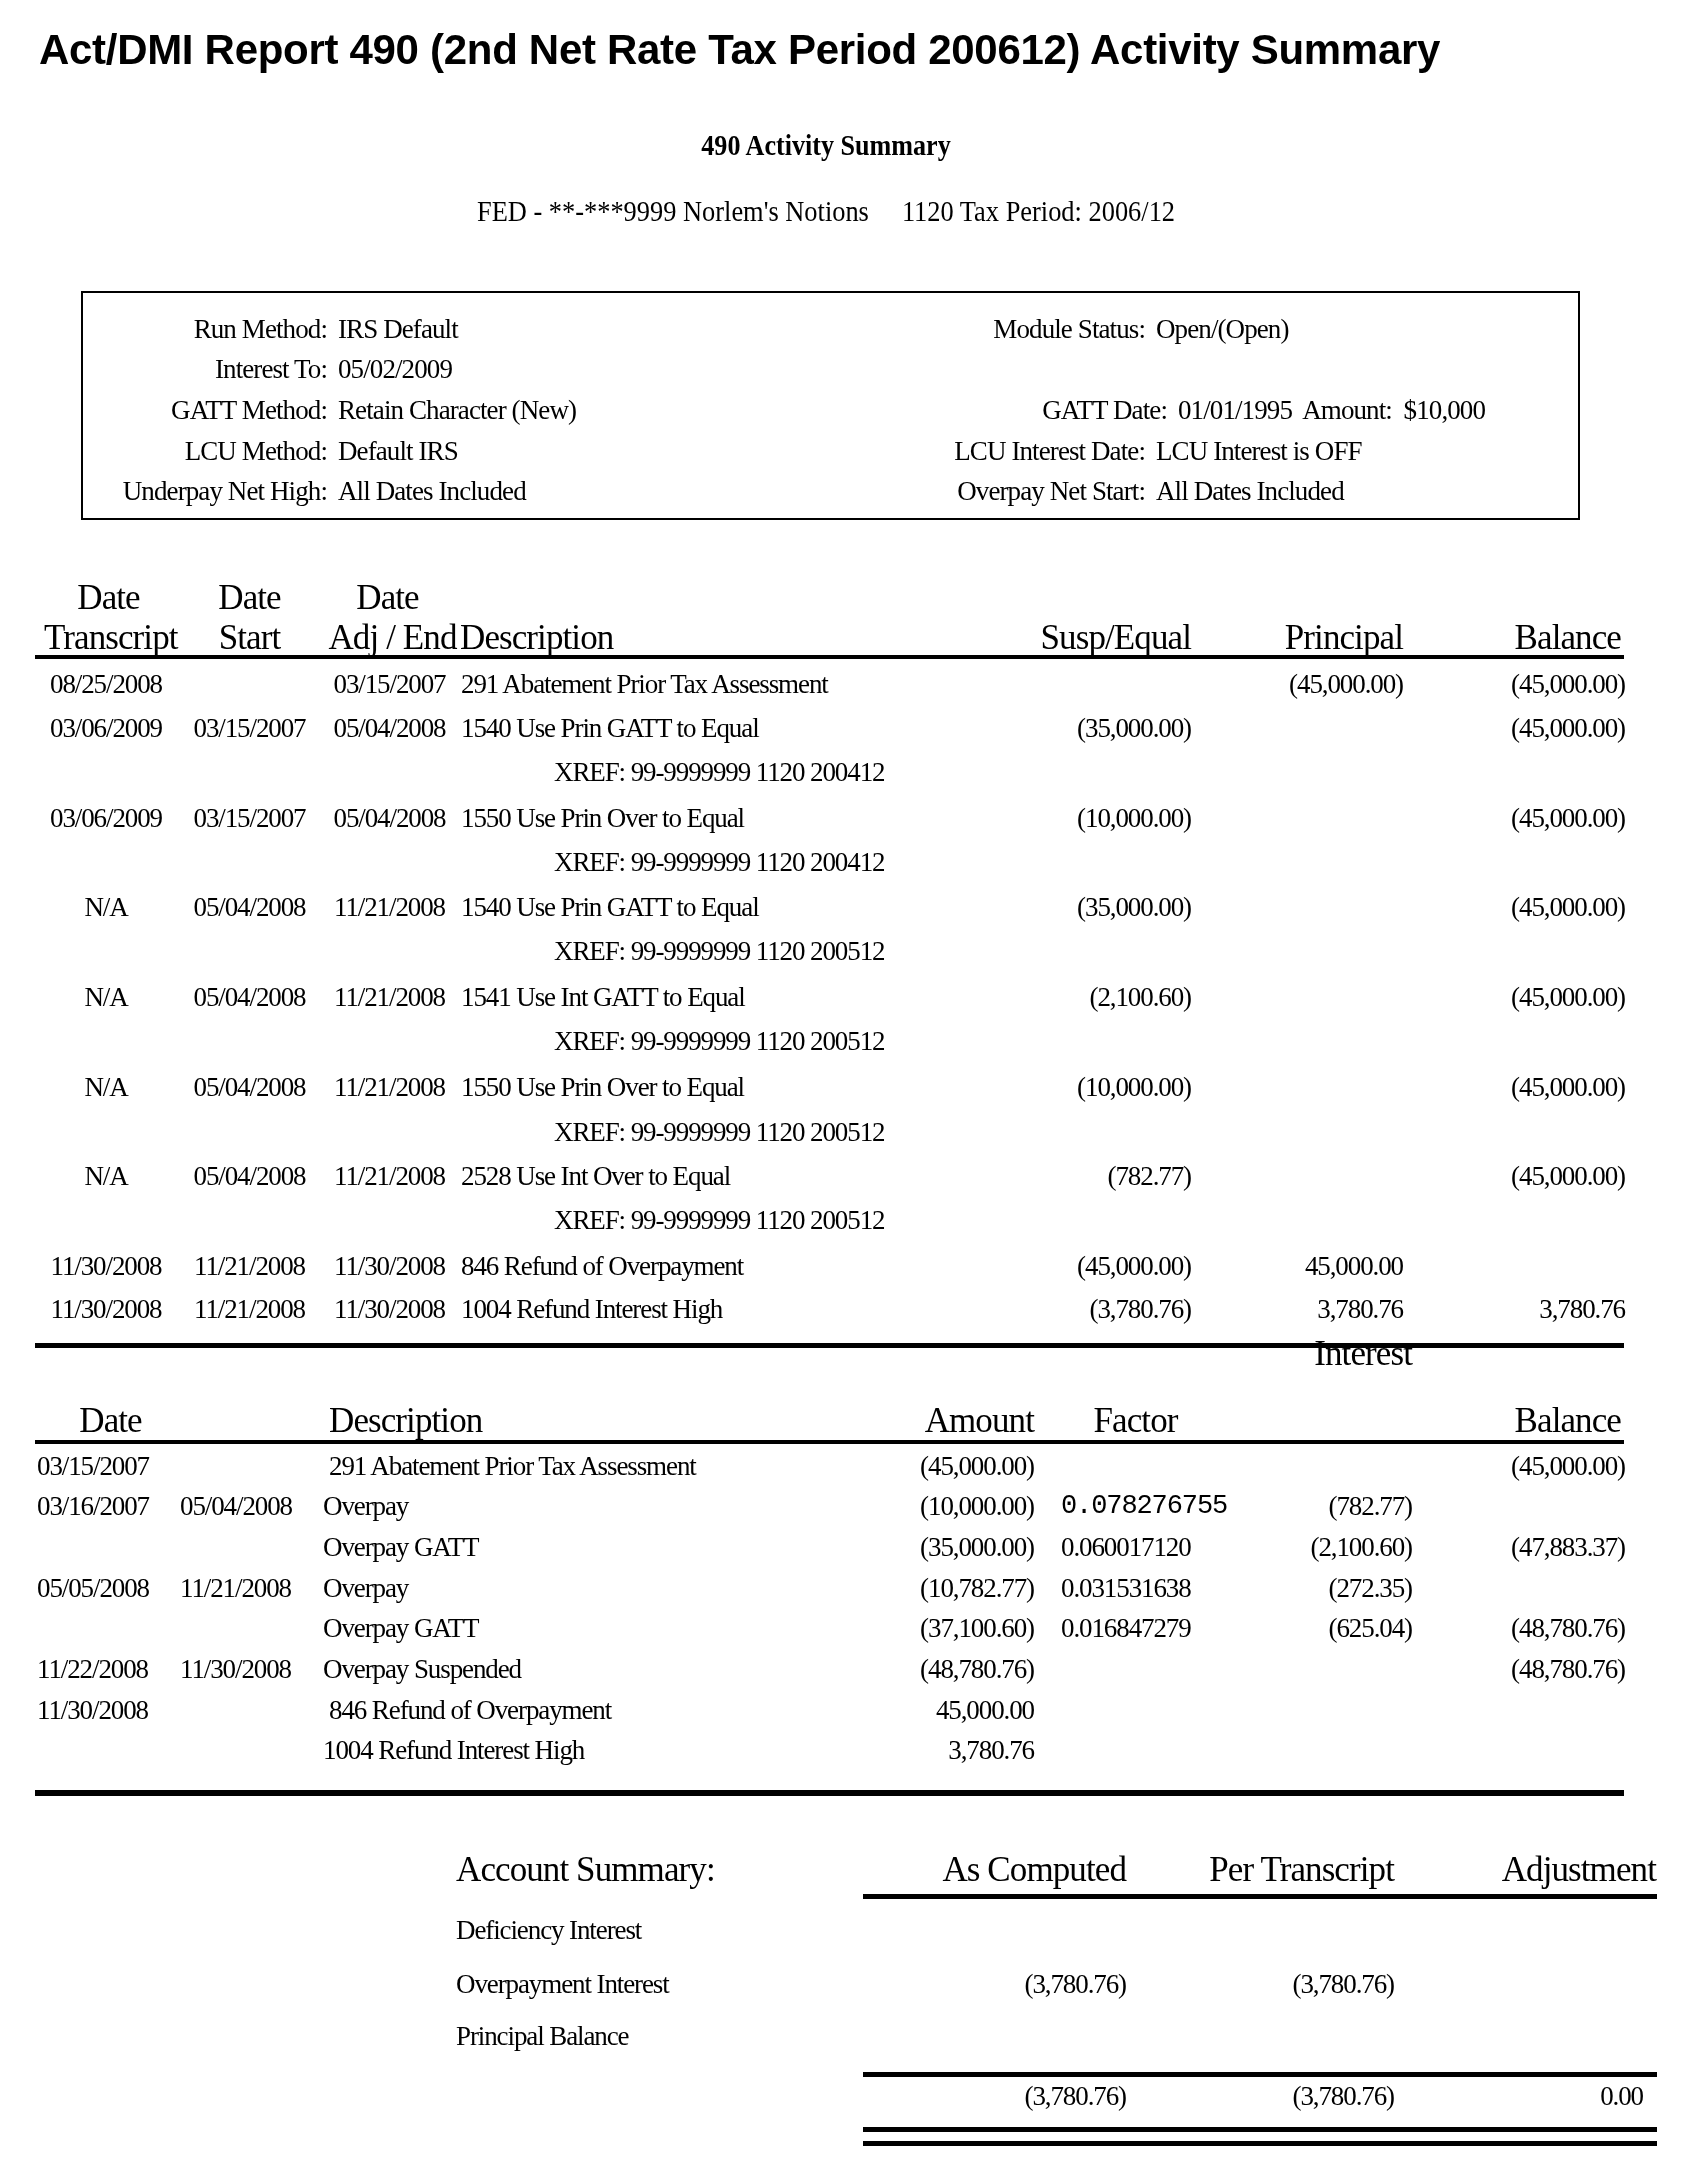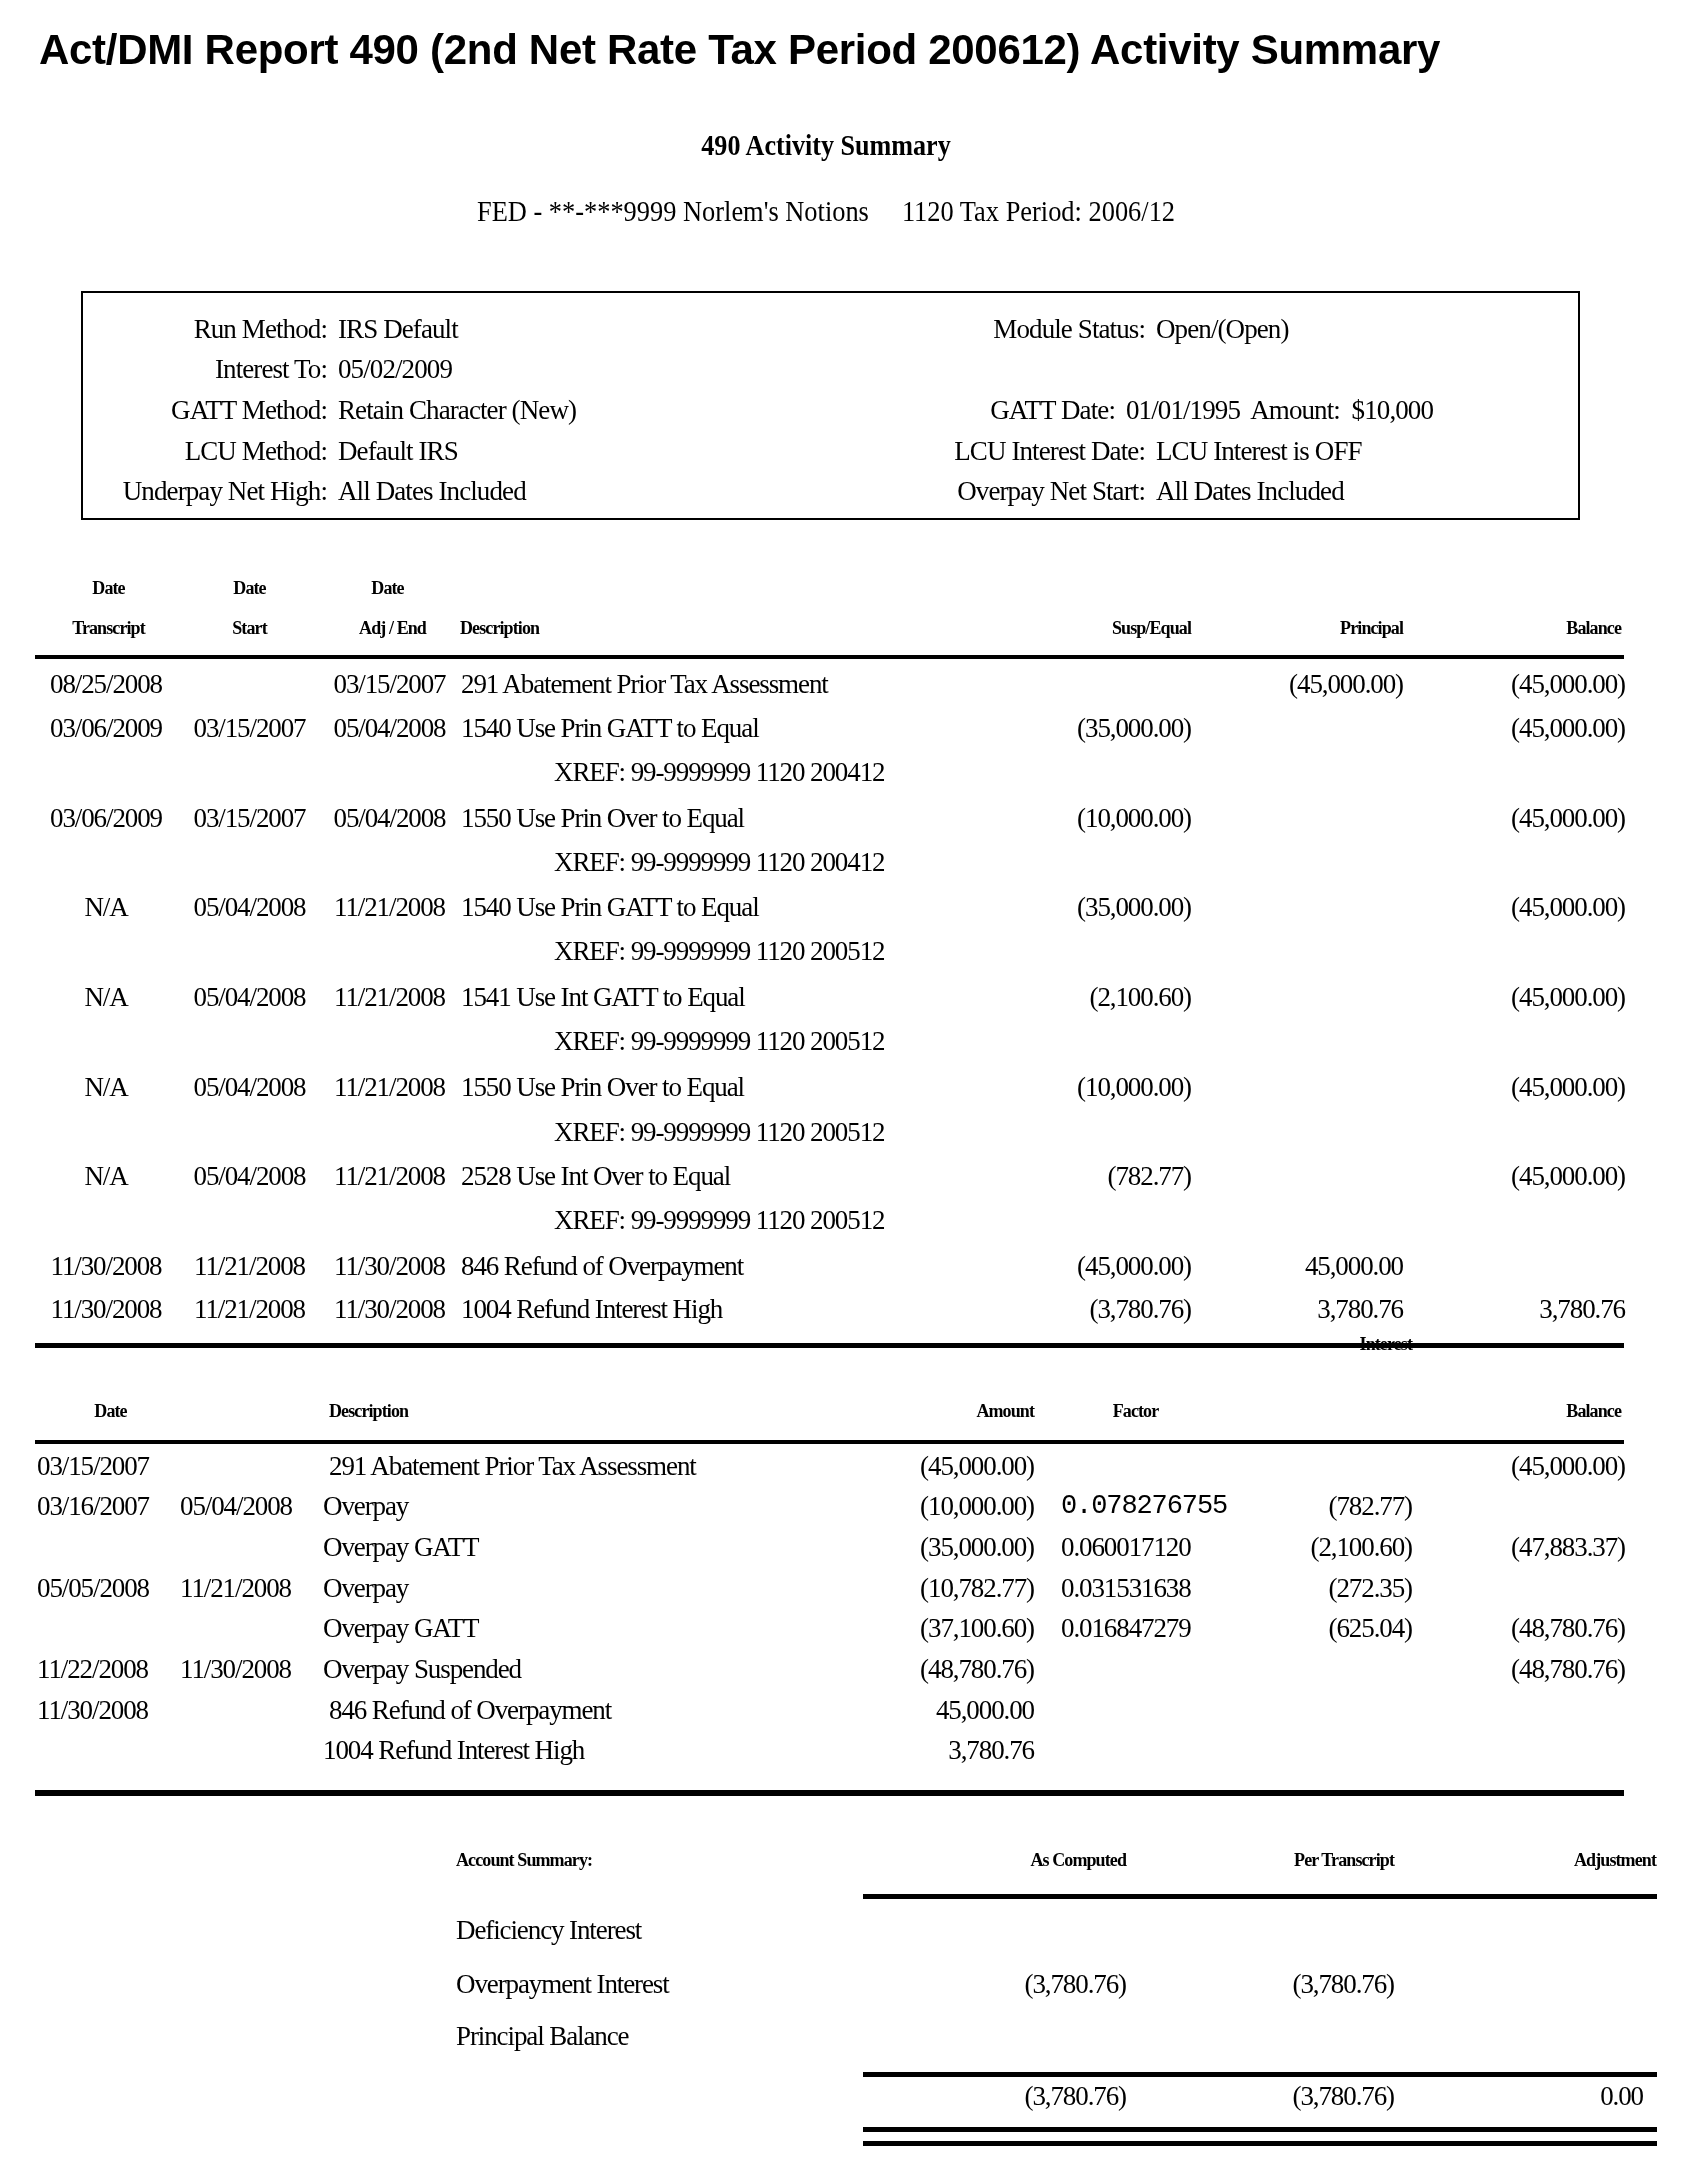--- a/index.html
+++ b/index.html
@@ -5,42 +5,42 @@
   html, body { margin:0; padding:0; background:#ffffff; }
   body { width:1691px; height:2182px; position:relative; overflow:hidden; color:#000; }
   .title { position:absolute; left:39px; top:26px; font-family:"Liberation Sans", sans-serif; font-weight:bold; font-size:42px; letter-spacing:-0.3px; white-space:nowrap; }
   .subtitle { position:absolute; left:0; width:1652px; top:129px; text-align:center; font-family:"Liberation Serif", serif; font-weight:bold; font-size:29px; transform:scaleX(0.9); }
   .fedline { position:absolute; left:0; width:1652px; top:194px; text-align:center; font-family:"Liberation Serif", serif; font-size:30px; transform:scaleX(0.88); white-space:pre; }
   .infobox { position:absolute; left:81px; top:291px; width:1499px; height:229px; border:2.8px solid #000; box-sizing:border-box; }
   .kv { position:absolute; font-family:"Liberation Serif", serif; font-size:27px; white-space:nowrap; letter-spacing:-0.9px; }
   .kv .k { display:inline-block; text-align:right; }
   .kv .v { display:inline-block; margin-left:11px; }
   .cell { position:absolute; font-family:"Liberation Serif", serif; font-size:27px; white-space:nowrap; letter-spacing:-1.1px; }
-  .hdr { position:absolute; font-family:"Liberation Serif", serif; font-weight:bold; font-size:18px; white-space:nowrap; letter-spacing:-0.9px; }
+  .hdr { position:absolute; font-family:"Liberation Serif", serif; font-weight:normal; font-size:35px; white-space:nowrap; letter-spacing:-0.9px; }
   .r { text-align:right; }
   .c { text-align:center; }
   .rule { position:absolute; background:#000; }
 </style>
 </head>
 <body>
 
 <div class="title">Act/DMI Report 490 (2nd Net Rate Tax Period 200612) Activity Summary</div>
 <div class="subtitle">490 Activity Summary</div>
 <div class="fedline">FED - **-***9999 Norlem's Notions     1120 Tax Period: 2006/12</div>
 
 <div class="infobox"></div>
 
 <div class="kv" style="left:92px;top:314px;"><span class="k" style="width:235px">Run Method:</span><span class="v">IRS Default</span></div>
 <div class="kv" style="left:92px;top:354px;"><span class="k" style="width:235px">Interest To:</span><span class="v">05/02/2009</span></div>
 <div class="kv" style="left:92px;top:395px;"><span class="k" style="width:235px">GATT Method:</span><span class="v">Retain Character (New)</span></div>
 <div class="kv" style="left:92px;top:436px;"><span class="k" style="width:235px">LCU Method:</span><span class="v">Default IRS</span></div>
 <div class="kv" style="left:92px;top:476px;"><span class="k" style="width:235px">Underpay Net High:</span><span class="v">All Dates Included</span></div>
 
 <div class="kv" style="left:914px;top:314px;"><span class="k" style="width:231px">Module Status:</span><span class="v">Open/(Open)</span></div>
-<div class="kv" style="left:884px;top:395px;text-decoration:underline;"><span class="k" style="width:231px">GATT Date:</span><span class="v" style="white-space:pre">01/01/1995  Amount:  $10,000</span></div>
+<div class="kv" style="left:936px;top:395px;text-decoration:underline;"><span class="k" style="width:231px">GATT Date:</span><span class="v" style="white-space:pre">01/01/1995  Amount:  $10,000</span></div>
 <div class="kv" style="left:914px;top:436px;"><span class="k" style="width:231px">LCU Interest Date:</span><span class="v">LCU Interest is OFF</span></div>
 <div class="kv" style="left:914px;top:476px;"><span class="k" style="width:231px">Overpay Net Start:</span><span class="v">All Dates Included</span></div>
 
 <div class="hdr c" style="left:44px;width:129px;top:578px;">Date</div>
 <div class="hdr c" style="left:44px;width:129px;top:618px;">Transcript</div>
 <div class="hdr c" style="left:185px;width:129px;top:578px;">Date</div>
 <div class="hdr c" style="left:185px;width:129px;top:618px;">Start</div>
 <div class="hdr c" style="left:323px;width:129px;top:578px;">Date</div>
 <div class="hdr c" style="left:328px;width:129px;top:618px;">Adj / End</div>
 <div class="hdr" style="left:460px;top:618px;">Description</div>

